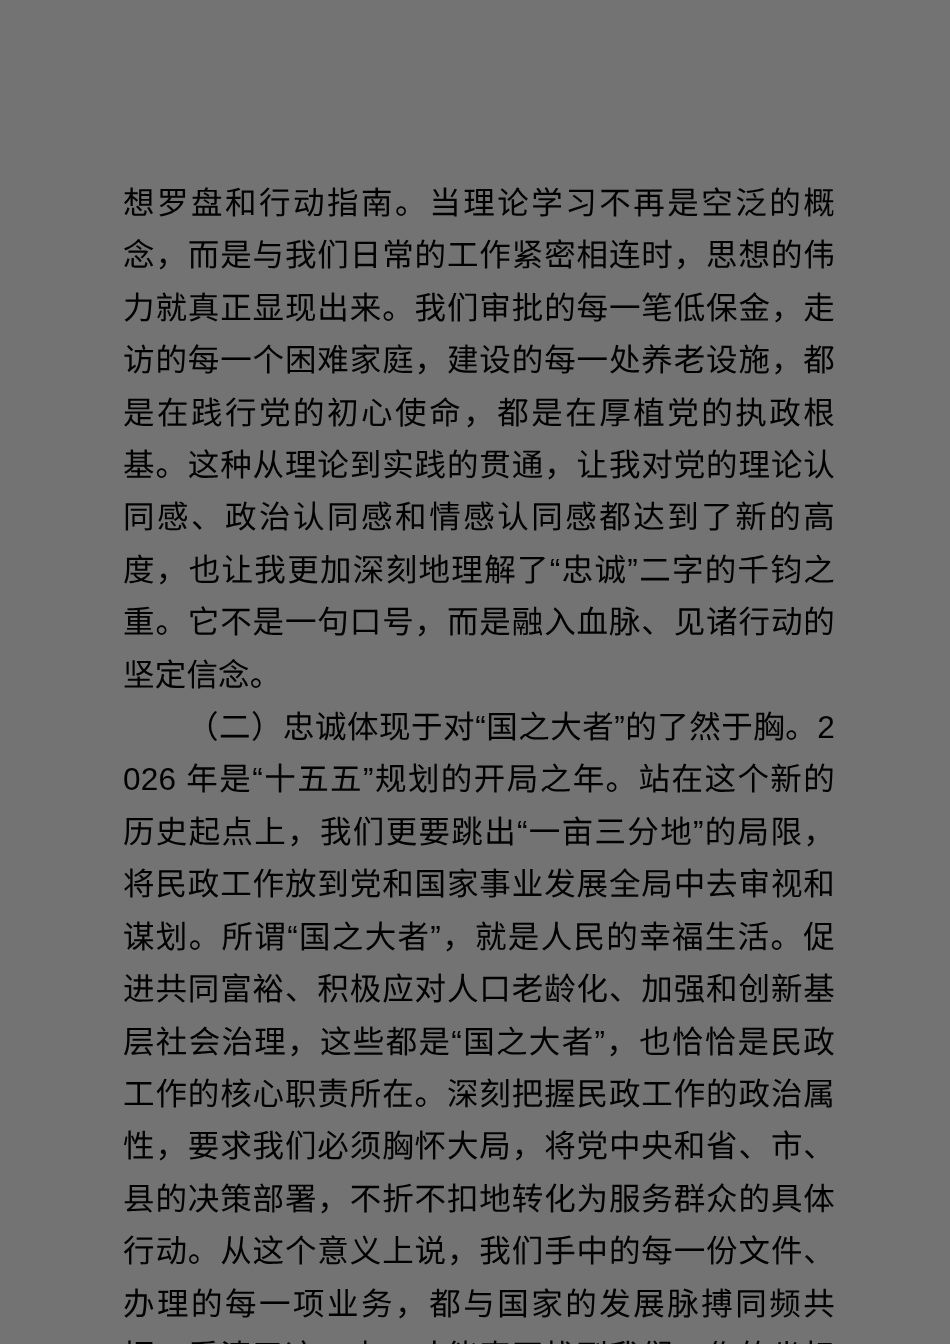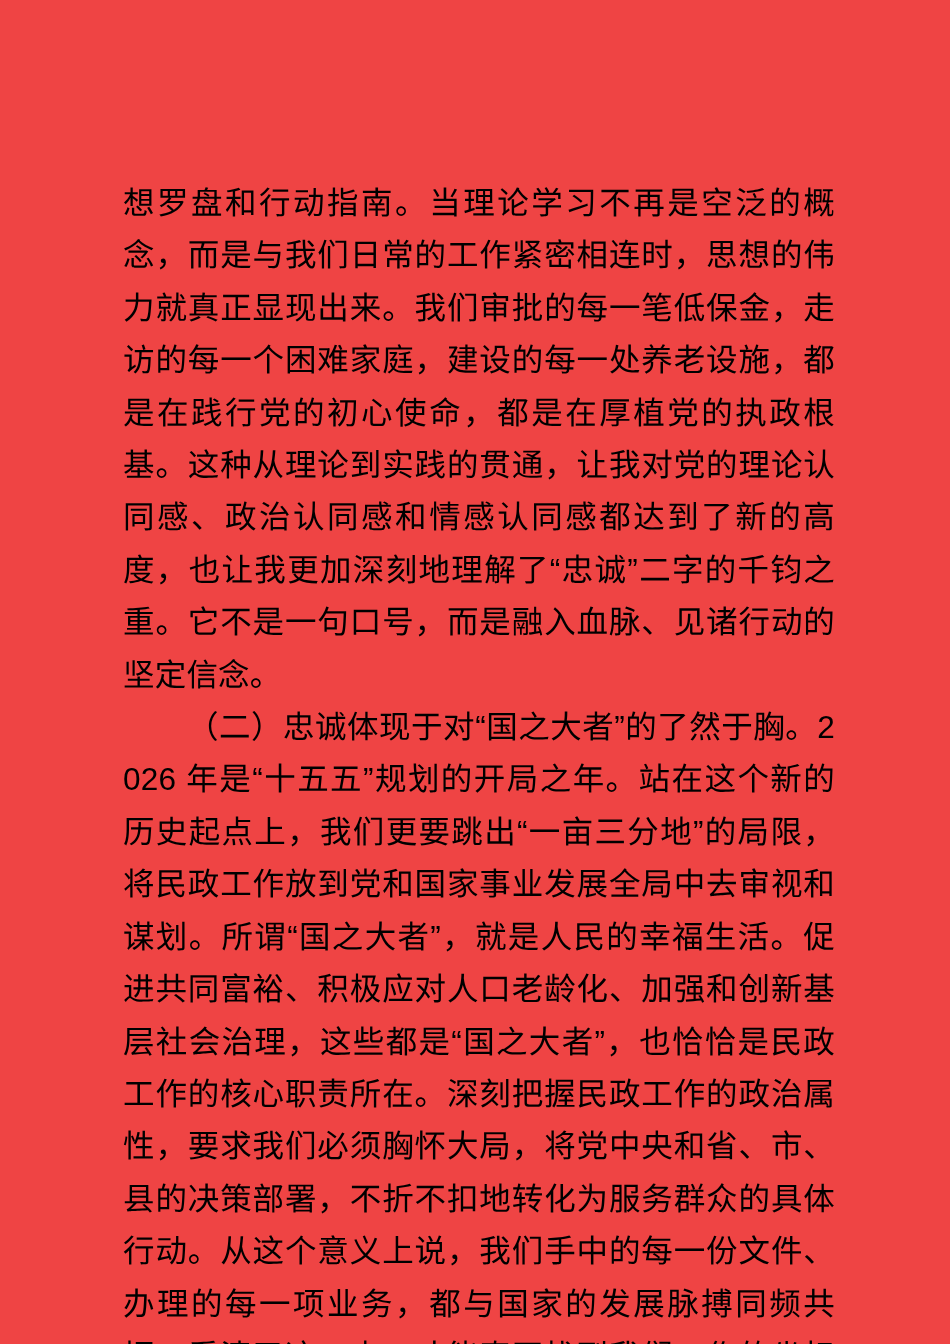--- a/index.html
+++ b/index.html
@@ -12,21 +12,21 @@
     height: 1344px;
     background: #ffffff;
     font-family: "Liberation Sans", "DejaVu Sans", sans-serif;
     overflow: hidden;
   }
 
   .page {
     position: relative;
     width: 950px;
     height: 1344px;
-    background: #ef4444;
+    background: #737373;
     box-sizing: border-box;
   }
 
   
   .doc-body {
     position: absolute;
     left: 123px;
     top: 177px;
     width: 712px;
   }

